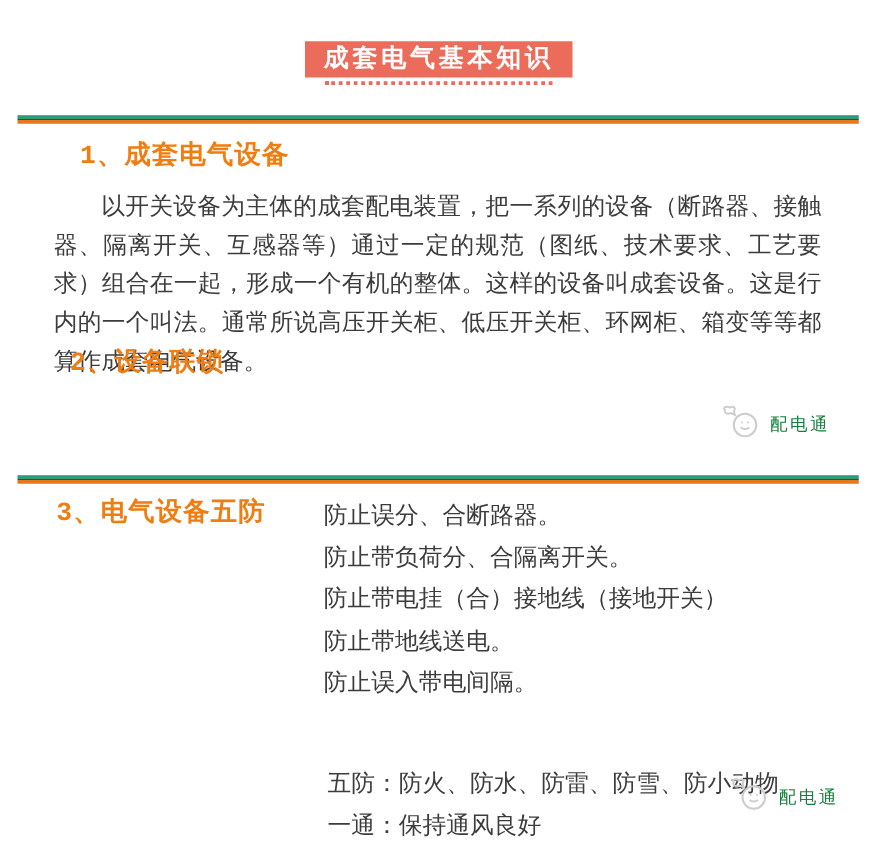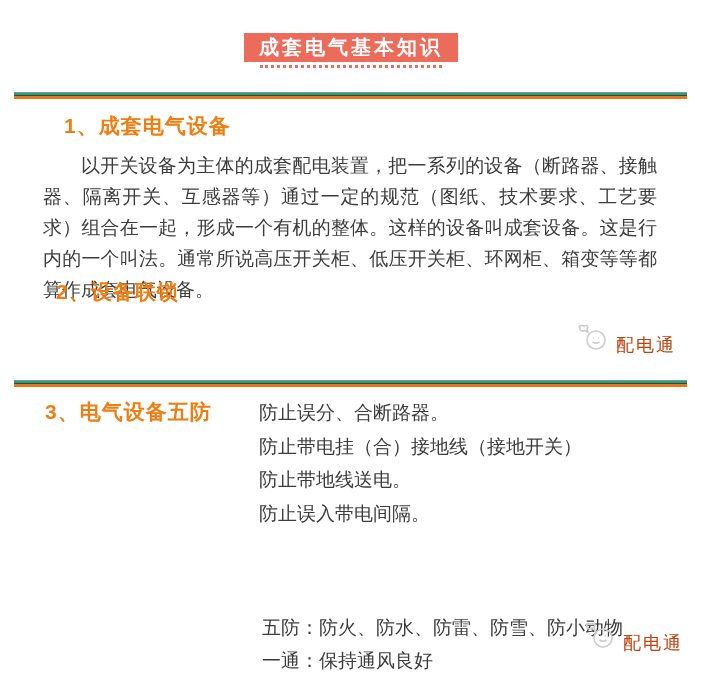--- a/index.html
+++ b/index.html
@@ -55,20 +55,21 @@
   .divider-2{ top:380px; }
   
   .sec-heading{
     position:absolute;
     color:#ee7e12;
     font-weight:bold;
     font-size:21px;
     line-height:24px;
     white-space:nowrap;
     letter-spacing:1px;
+    font-family:Liberation Mono, monospace;
   }
   .h1{ left:64px;  top:114px; }
   .h2{ left:56px;  top:280px; }
   .h3{ left:45px;  top:400px; }
   .h4{ left:42px;  top:590px; }
   
   .body-text{
     color:#3c3c3c;
     font-size:19px;
   }
@@ -96,23 +97,23 @@
     position:absolute;
     left:262px; top:589px;
     line-height:33px;
     white-space:nowrap;
     margin-top:22px;
   }
   
   .watermark{
     position:absolute;
     display:flex;
-    align-items:flex-end;
-    color:#c2410c;
-    font-size:18px;
+    align-items:center;
+    color:#15803d;
+    font-size:14px;
     letter-spacing:2px;
     white-space:nowrap;
   }
   .wm-1{ left:577px; top:324px; }
   .wm-2{ left:584px; top:622px; }
   .wm-icon{ margin-right:5px; display:inline-block; }
 </style>
 </head>
 <body>
 
@@ -141,20 +142,21 @@
       </svg>
     </span>
     <span>配电通</span>
   </div>
 
   <div class="divider divider-2"></div>
 
   <div class="sec-heading h3">3、电气设备五防</div>
   <div class="body-text five-list">
     <div>防止误分、合断路器。</div>
+    <div>防止带负荷分、合隔离开关。</div>
     <div>防止带电挂（合）接地线（接地开关）</div>
     <div>防止带地线送电。</div>
     <div>防止误入带电间隔。</div>
   </div>
 
   <div class="body-text s4-list">
     <div>五防：防火、防水、防雷、防雪、防小动物</div>
     <div>一通：保持通风良好</div>
   </div>
 

